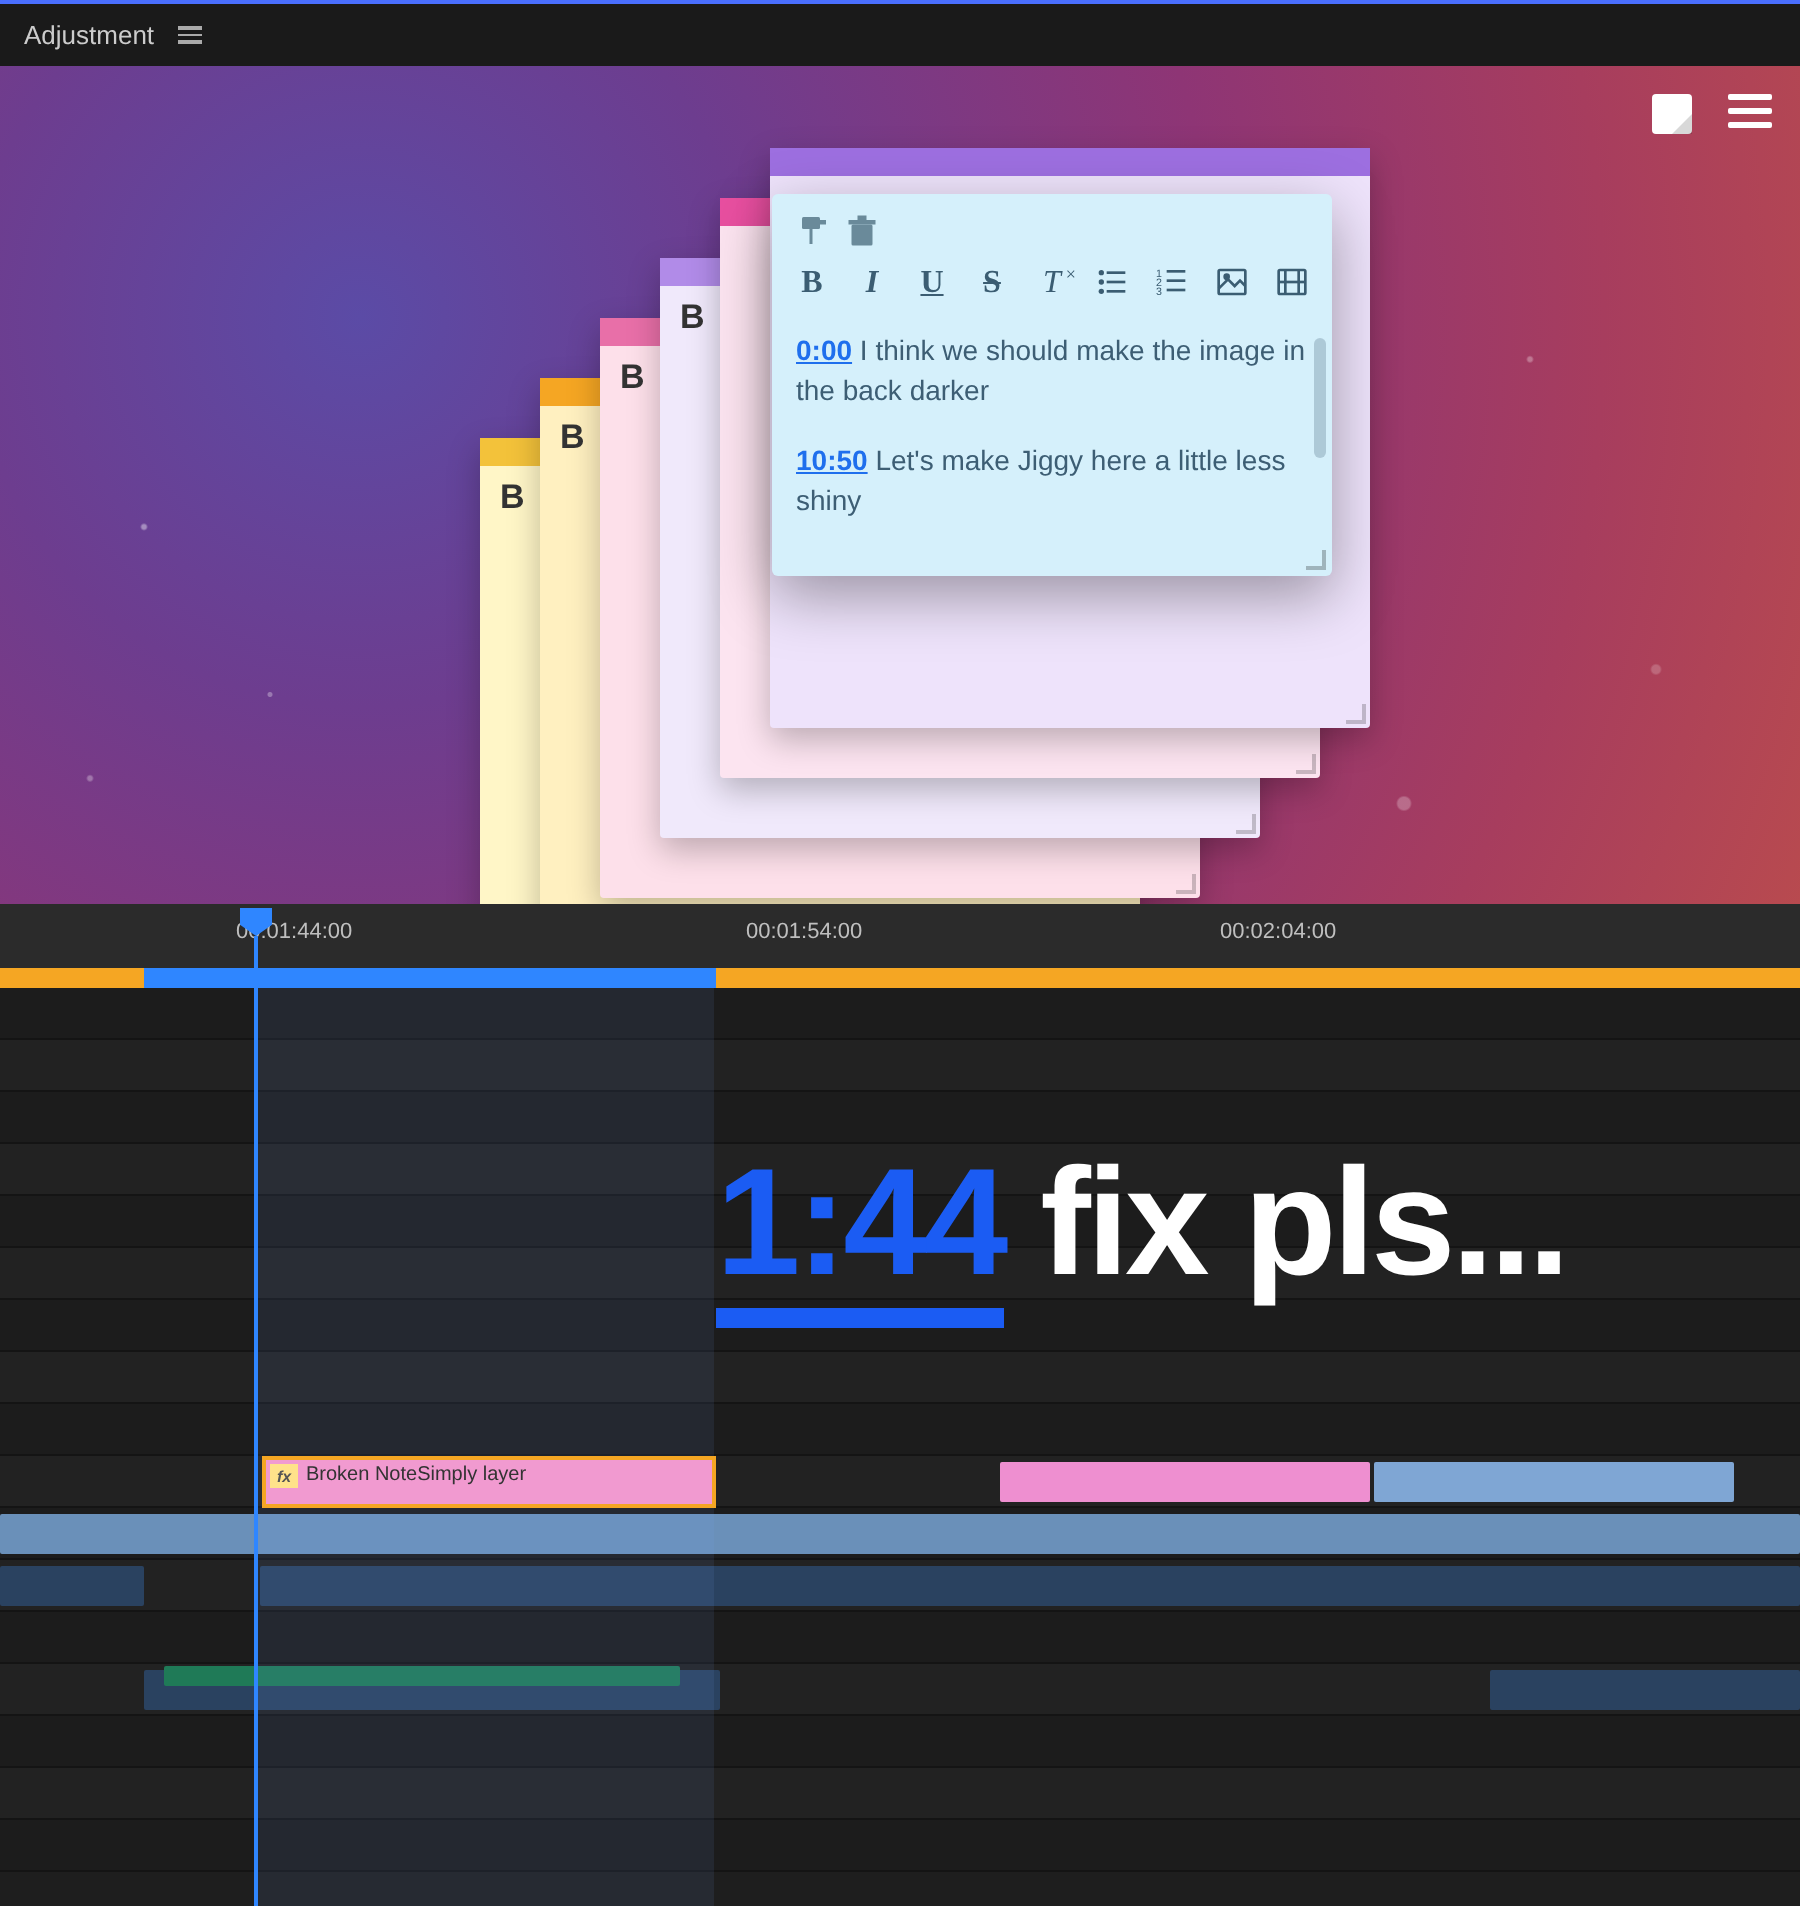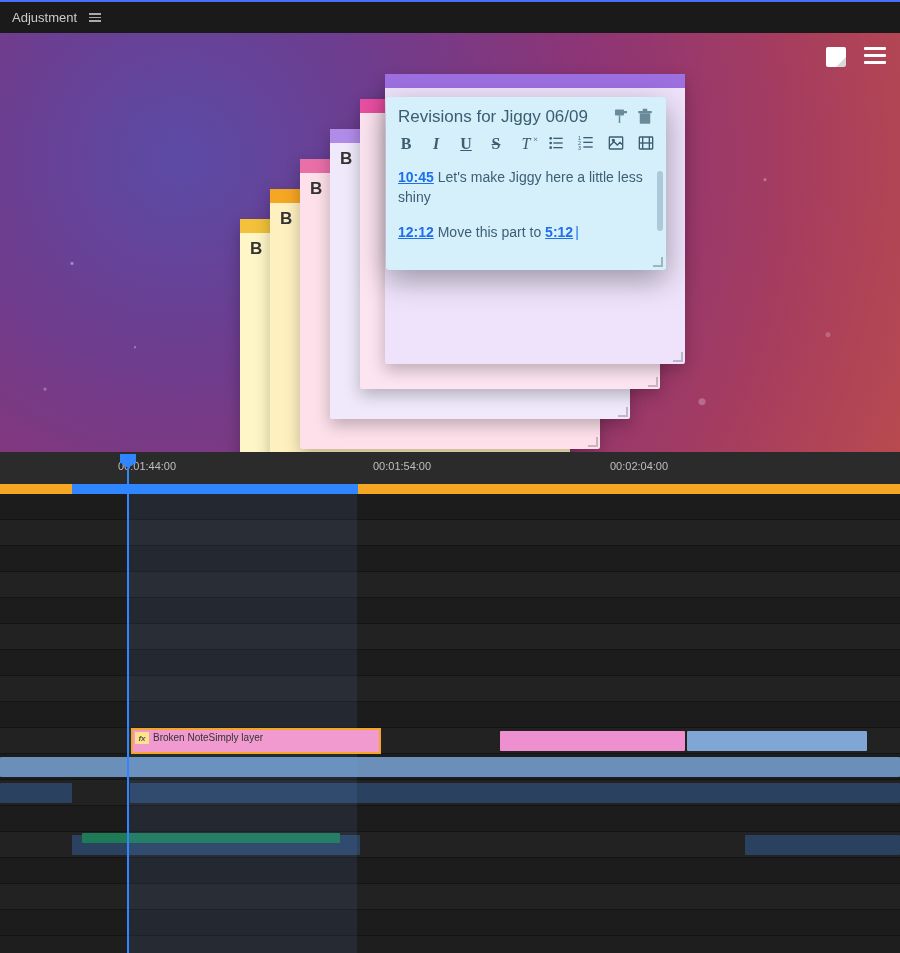--- a/index.html
+++ b/index.html
@@ -181,21 +181,21 @@
 .overlay-text .ts-big{
   color:#1b5cf3; border-bottom:10px solid #1b5cf3; padding-bottom:0;
 }
 .overlay-text .msg{ color:#fff; margin-left:18px;}
 
 
 .clip {
   position:absolute; height:20px; top:3px; border-radius:1px;
 }
 .clip-sel {
-  position:absolute; left:131px; top:0; height:26px; width:250px;
+  position:absolute; left:131px; top:0; height:26px; width:227px;
   border:2px solid #f5a623; background:#f19ad0; z-index:20;
 }
 .clip-sel .fx {
   position:absolute; left:2px; top:2px; width:14px; height:12px;
   background:#ffe28a; font-size:8px; font-style:italic; font-weight:bold;
   color:#555; display:flex;align-items:center;justify-content:center;
 }
 .clip-sel .label{
   position:absolute; left:20px; top:2px; font-size:10px; color:#333;
 }
@@ -257,21 +257,20 @@
         <div class="corner"></div>
       </div>
     <div class="sticky s6">
         <div class="head"></div>
         <div class="corner"></div>
       </div>
   </div>
 
   <div class="note-card">
     <div class="note-header">
-      <span class="note-title">Revisions for Jiggy 06/09</span>
       <span class="hico">
         <svg viewBox="0 0 24 24" width="18" height="18" fill="#6a8a9a">
             <rect x="4" y="2" width="12" height="8" rx="1"></rect>
             <rect x="16" y="4" width="4" height="3"></rect>
             <rect x="9" y="10" width="2" height="10"></rect>
           </svg>
       </span>
       <span class="hico">
         <svg viewBox="0 0 24 24" width="18" height="18" fill="#6a8a9a">
             <rect x="5" y="7" width="14" height="14" rx="1"></rect>
@@ -320,26 +319,26 @@
             <line x1="7" y1="3" x2="7" y2="21"></line>
             <line x1="17" y1="3" x2="17" y2="21"></line>
             <line x1="2" y1="12" x2="22" y2="12"></line>
           </svg>
       </span>
     </div>
 
     <div class="note-body">
       <div class="note-scroll"></div>
       <div class="entry">
-        <span class="ts">10:45</span>
+        <span class="ts">0:00</span>
+        <span>I think we should make the image in the back darker</span>
+      </div>
+      <div class="entry">
+        <span class="ts">10:50</span>
         <span>Let's make Jiggy here a little less shiny</span>
-      </div>
-      <div class="entry">
-        <span class="ts">12:12</span>
-        <span>Move this part to </span><span class="ts">5:12</span><span class="cursor-pipe">|</span>
       </div>
     </div>
     <div class="corner"></div>
   </div>
 </div>
 
 <div class="playhead-flag"></div>
 <div class="playhead-line"></div>
 <div class="playhead-shade"></div>
 
@@ -349,20 +348,23 @@
     <span class="tick-label" style="left:373px">00:01:54:00</span>
     <span class="tick-label" style="left:610px">00:02:04:00</span>
     <span class="tick-label" style="left:906px">00:02:</span>
   </div>
   <div class="ruler-bar">
     <div class="blue-seg"></div>
   </div>
 
   <div class="tracks">
 
+    <div class="overlay-text">
+      <span class="ts-big">1:44</span><span class="msg">fix pls...</span>
+    </div>
 
     <div class="track dark"></div>
     <div class="track"></div>
     <div class="track dark"></div>
     <div class="track"></div>
     <div class="track dark"></div>
     <div class="track"></div>
     <div class="track dark"></div>
     <div class="track"></div>
     <div class="track dark"></div>

